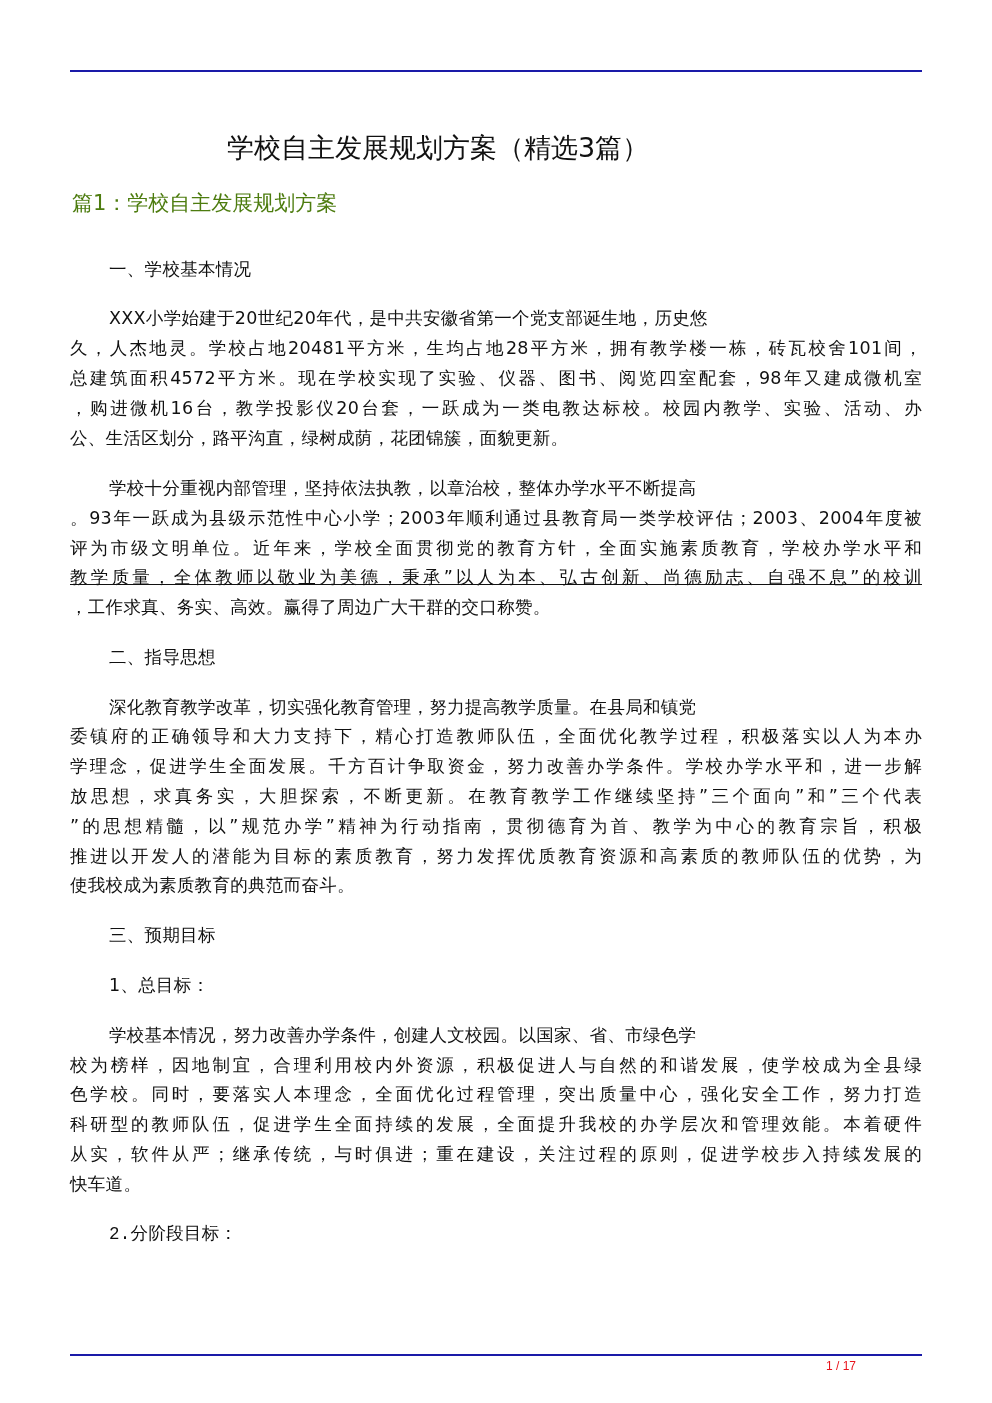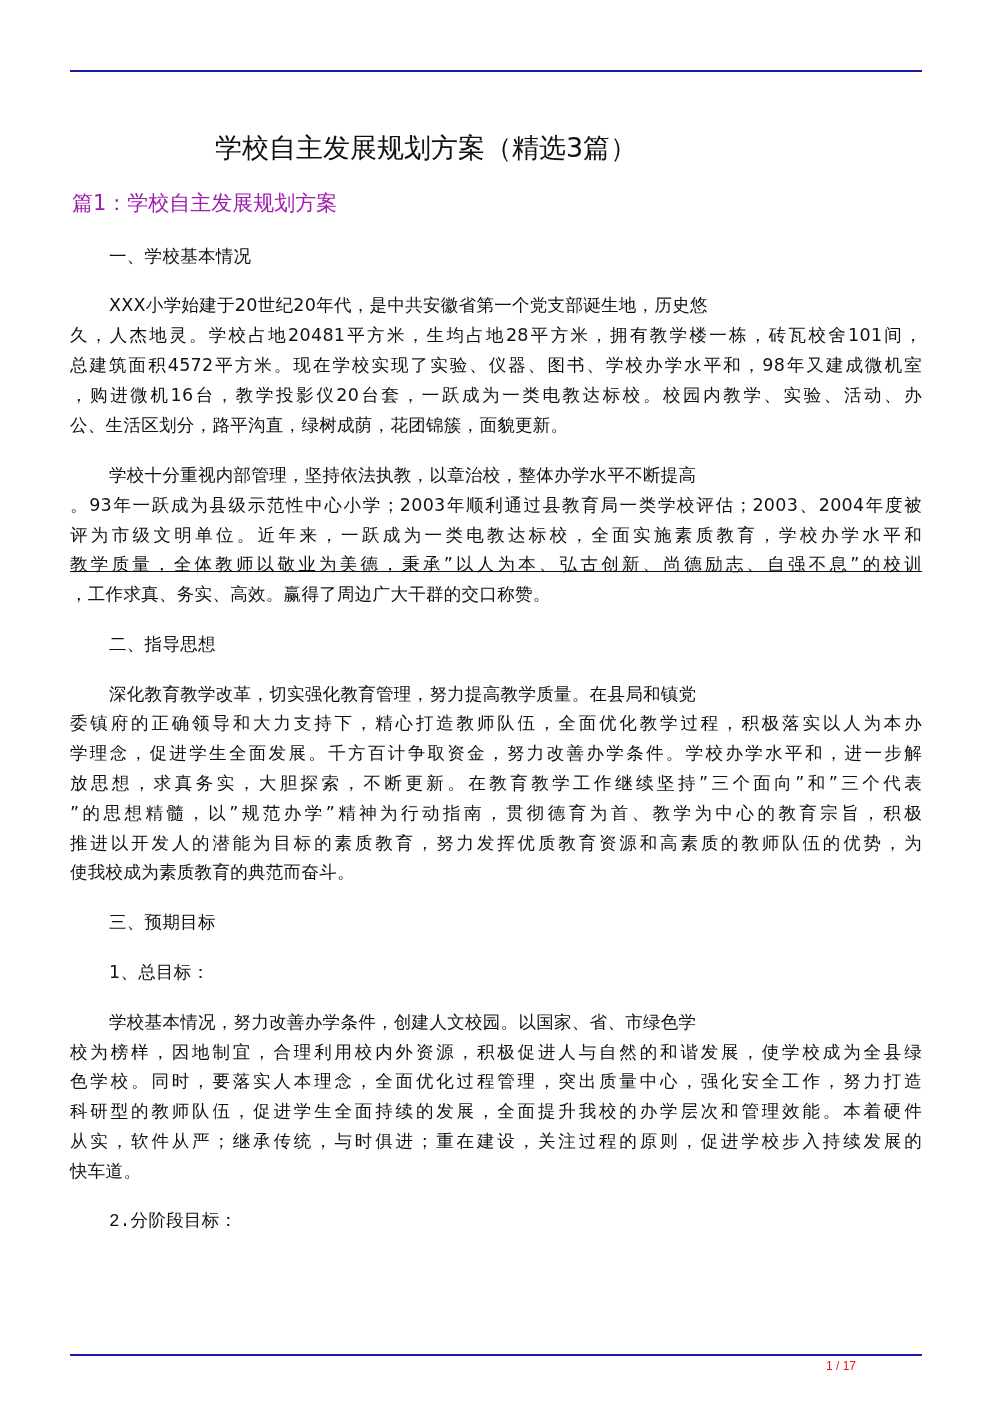--- a/index.html
+++ b/index.html
@@ -1,45 +1,45 @@
 <!DOCTYPE html>
 <html><head>
 <meta charset="utf-8">
 <style>
   html, body { margin: 0; padding: 0; background: #ffffff; }
   body { width: 992px; height: 1403px; position: relative; overflow: hidden;
          font-family: "DejaVu Sans", "Liberation Sans", sans-serif; color: #111; }
   .rule { position: absolute; left: 70px; width: 852px; height: 2px; background: #1a1aa8; }
-  .title { position: absolute; left: 0; width: 852px; top: 128px; text-align: center;
+  .title { position: absolute; left: 12px; width: 852px; top: 128px; text-align: center;
            font-size: 27px; line-height: 40px; color: #111; }
-  .chapter { position: absolute; left: 72px; top: 186px; font-size: 21px; line-height: 34px; color: #a21caf; }
-  .line { position: absolute; left: 70px; font-size: 17.5px; line-height: 30px; white-space: nowrap; letter-spacing: 0.3px; }
+  .chapter { position: absolute; left: 72px; top: 186px; font-size: 21px; line-height: 34px; color: #4d7c0f; }
+  .line { position: absolute; left: 70px; font-size: 17.5px; line-height: 30px; white-space: nowrap; letter-spacing: 0.3px; margin-top: 13px; }
   .line.indent { left: 109px; }
   .line.just { width: 852px; text-align: justify; text-align-last: justify; }
   .pagenum { position: absolute; left: 826px; top: 1355px; font-size: 12px; line-height: 22px; color: #e8141c;
              font-family: "Liberation Sans", sans-serif; }
 </style>
 </head>
 <body>
 
 <div class="rule" style="top:70px;"></div>
 
 <div class="title">学校自主发展规划方案（精选3篇）</div>
 <div class="chapter">篇1：学校自主发展规划方案</div>
 
 <div id="body-lines">
     <div class="line indent" style="top: 241px;">一、学校基本情况</div>
     <div class="line indent" style="top: 290px;">XXX小学始建于20世纪20年代，是中共安徽省第一个党支部诞生地，历史悠</div>
     <div class="line just" style="top: 320px;">久，人杰地灵。学校占地20481平方米，生均占地28平方米，拥有教学楼一栋，砖瓦校舍101间，</div>
-    <div class="line just" style="top: 350px;">总建筑面积4572平方米。现在学校实现了实验、仪器、图书、学校办学水平和，98年又建成微机室</div>
+    <div class="line just" style="top: 350px;">总建筑面积4572平方米。现在学校实现了实验、仪器、图书、阅览四室配套，98年又建成微机室</div>
     <div class="line just" style="top: 380px;">，购进微机16台，教学投影仪20台套，一跃成为一类电教达标校。校园内教学、实验、活动、办</div>
     <div class="line" style="top: 410px; text-align: right;">公、生活区划分，路平沟直，绿树成荫，花团锦簇，面貌更新。</div>
     <div class="line indent" style="top: 460px;">学校十分重视内部管理，坚持依法执教，以章治校，整体办学水平不断提高</div>
     <div class="line just" style="top: 490px;">。93年一跃成为县级示范性中心小学；2003年顺利通过县教育局一类学校评估；2003、2004年度被</div>
-    <div class="line just" style="top: 520px;">评为市级文明单位。近年来，一跃成为一类电教达标校，全面实施素质教育，学校办学水平和</div>
+    <div class="line just" style="top: 520px;">评为市级文明单位。近年来，学校全面贯彻党的教育方针，全面实施素质教育，学校办学水平和</div>
     <div class="line just" style="top: 549px; text-decoration: underline;">教学质量，全体教师以敬业为美德，秉承”以人为本、弘古创新、尚德励志、自强不息”的校训</div>
     <div class="line" style="top: 579px;">，工作求真、务实、高效。赢得了周边广大干群的交口称赞。</div>
     <div class="line indent" style="top: 629px;">二、指导思想</div>
     <div class="line indent" style="top: 679px;">深化教育教学改革，切实强化教育管理，努力提高教学质量。在县局和镇党</div>
     <div class="line just" style="top: 708px;">委镇府的正确领导和大力支持下，精心打造教师队伍，全面优化教学过程，积极落实以人为本办</div>
     <div class="line just" style="top: 738px;">学理念，促进学生全面发展。千方百计争取资金，努力改善办学条件。学校办学水平和，进一步解</div>
     <div class="line just" style="top: 768px;">放思想，求真务实，大胆探索，不断更新。在教育教学工作继续坚持”三个面向”和”三个代表</div>
     <div class="line just" style="top: 798px;">”的思想精髓，以”规范办学”精神为行动指南，贯彻德育为首、教学为中心的教育宗旨，积极</div>
     <div class="line just" style="top: 828px;">推进以开发人的潜能为目标的素质教育，努力发挥优质教育资源和高素质的教师队伍的优势，为</div>
     <div class="line" style="top: 857px;">使我校成为素质教育的典范而奋斗。</div>

